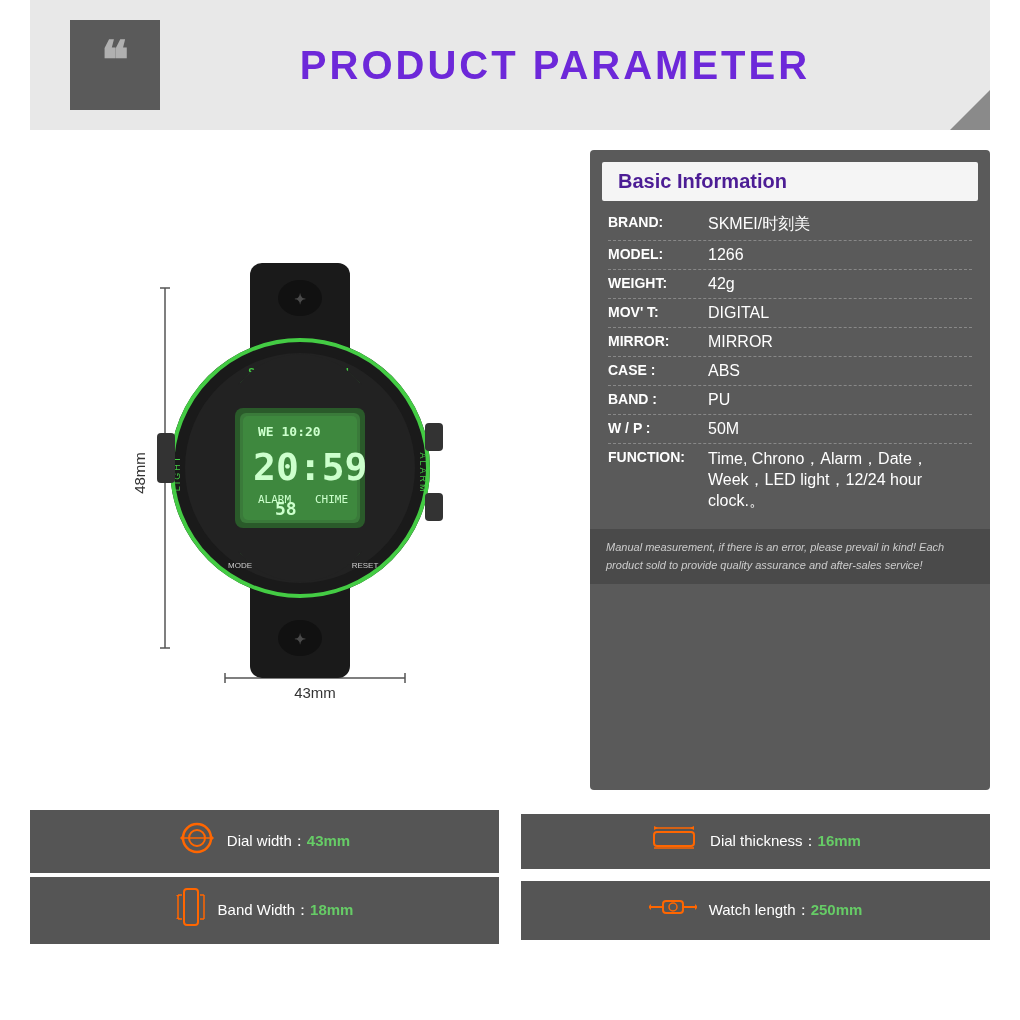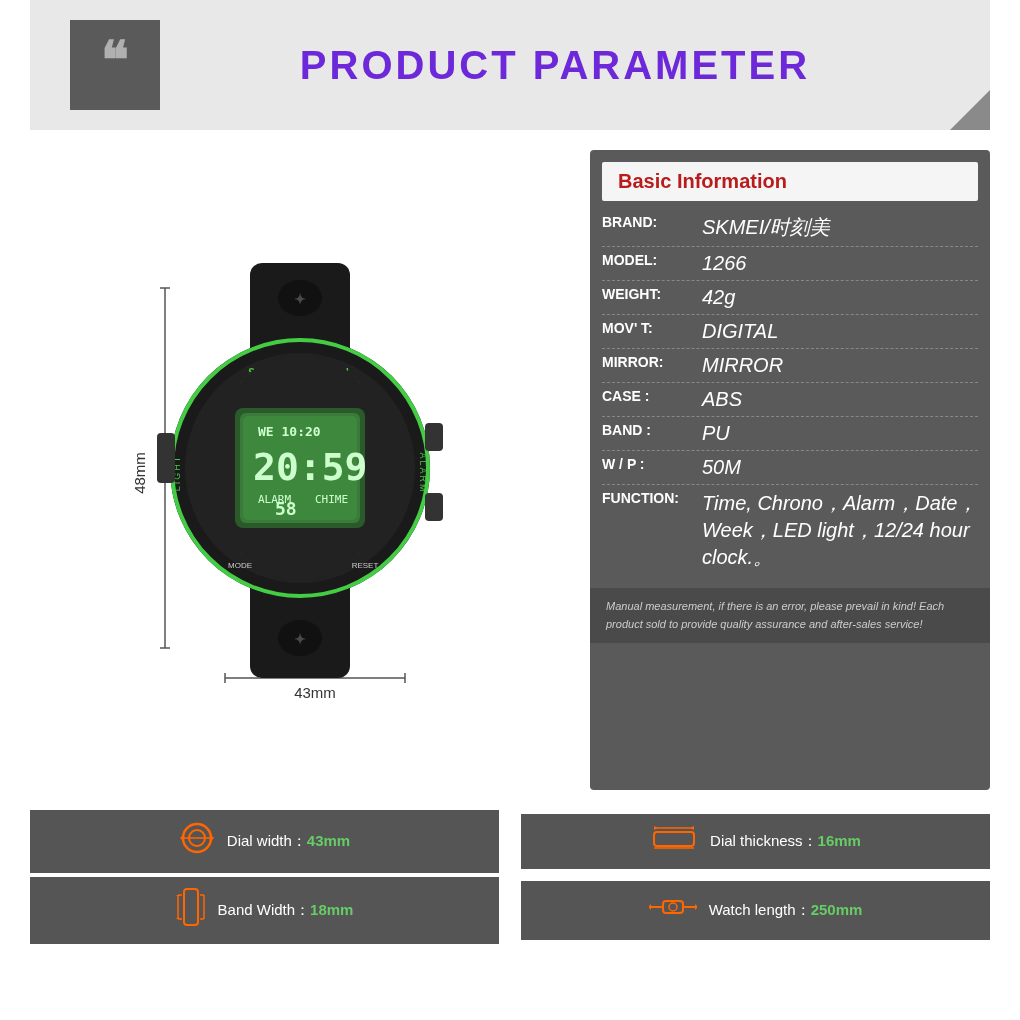--- a/index.html
+++ b/index.html
@@ -85,47 +85,46 @@
 
     .basic-info-header {
       background: #f5f5f5;
       margin: 12px 12px 0 12px;
       padding: 8px 16px;
       border-radius: 2px;
     }
     .basic-info-title {
       font-size: 20px;
       font-weight: 700;
-      color: #b91c1c;
+      color: #4c1d95;
     }
 
     .info-table {
-      padding: 8px 12px;
+      padding: 8px 18px;
     }
     .info-row {
       display: flex;
       padding: 5px 0;
       border-bottom: 1px dashed #888;
       align-items: flex-start;
     }
     .info-row:last-child {
       border-bottom: none;
     }
     .info-key {
       font-weight: 900;
       color: #ffffff;
       font-size: 14px;
       min-width: 100px;
       flex-shrink: 0;
     }
     .info-val {
       color: #ffffff;
-      font-size: 20px;
+      font-size: 16px;
       flex: 1;
-      font-style: italic;
     }
 
     .info-footer {
       background: #4a4a4a;
       padding: 10px 16px;
       margin: 4px 0 0 0;
     }
     .info-footer-text {
       color: #cccccc;
       font-size: 11px;

